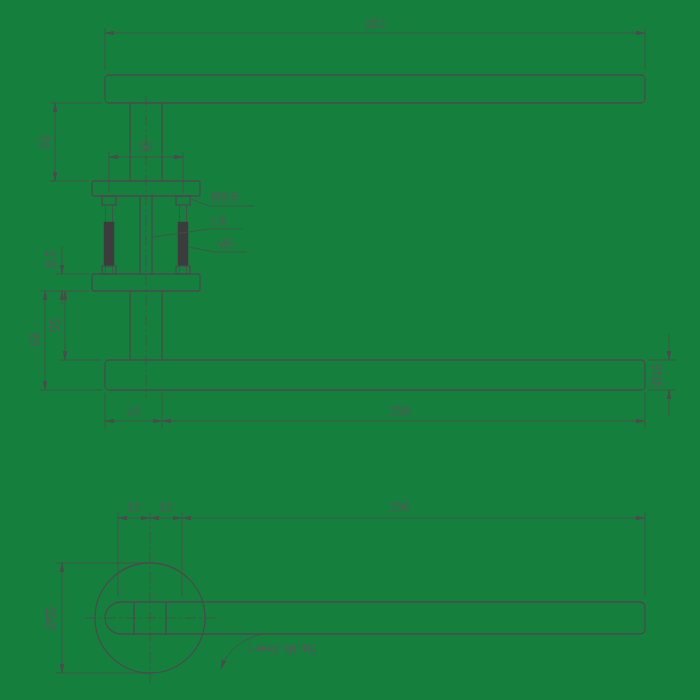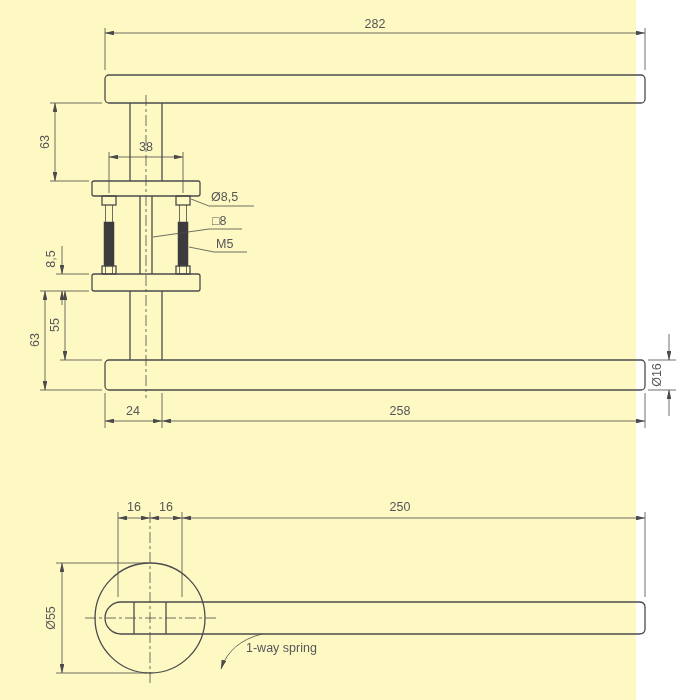--- a/index.html
+++ b/index.html
@@ -1,16 +1,16 @@
 <!DOCTYPE html>
 <html><head>
 <meta charset="utf-8">
 <style>
   html,body{margin:0;padding:0;background:#ffffff;}
-  .stage{width:636px;height:700px;background:#fef9c3;position:relative;}
+  .stage{width:700px;height:700px;background:#15803d;position:relative;}
   svg{display:block;}
   .obj{fill:none;stroke:#4b4b4d;stroke-width:1.3;}
   .thin{fill:none;stroke:#4b4b4d;stroke-width:0.8;}
   .cl{fill:none;stroke:#4b4b4d;stroke-width:0.8;stroke-dasharray:11 3 3 3;}
   .fillDark{fill:#3c3c3e;stroke:#3c3c3e;stroke-width:0.5;}
   text{font-family:"Liberation Sans",sans-serif;font-size:12.5px;fill:#56565a;}
   .mid{text-anchor:middle;}
 </style>
 </head>
 <body>

